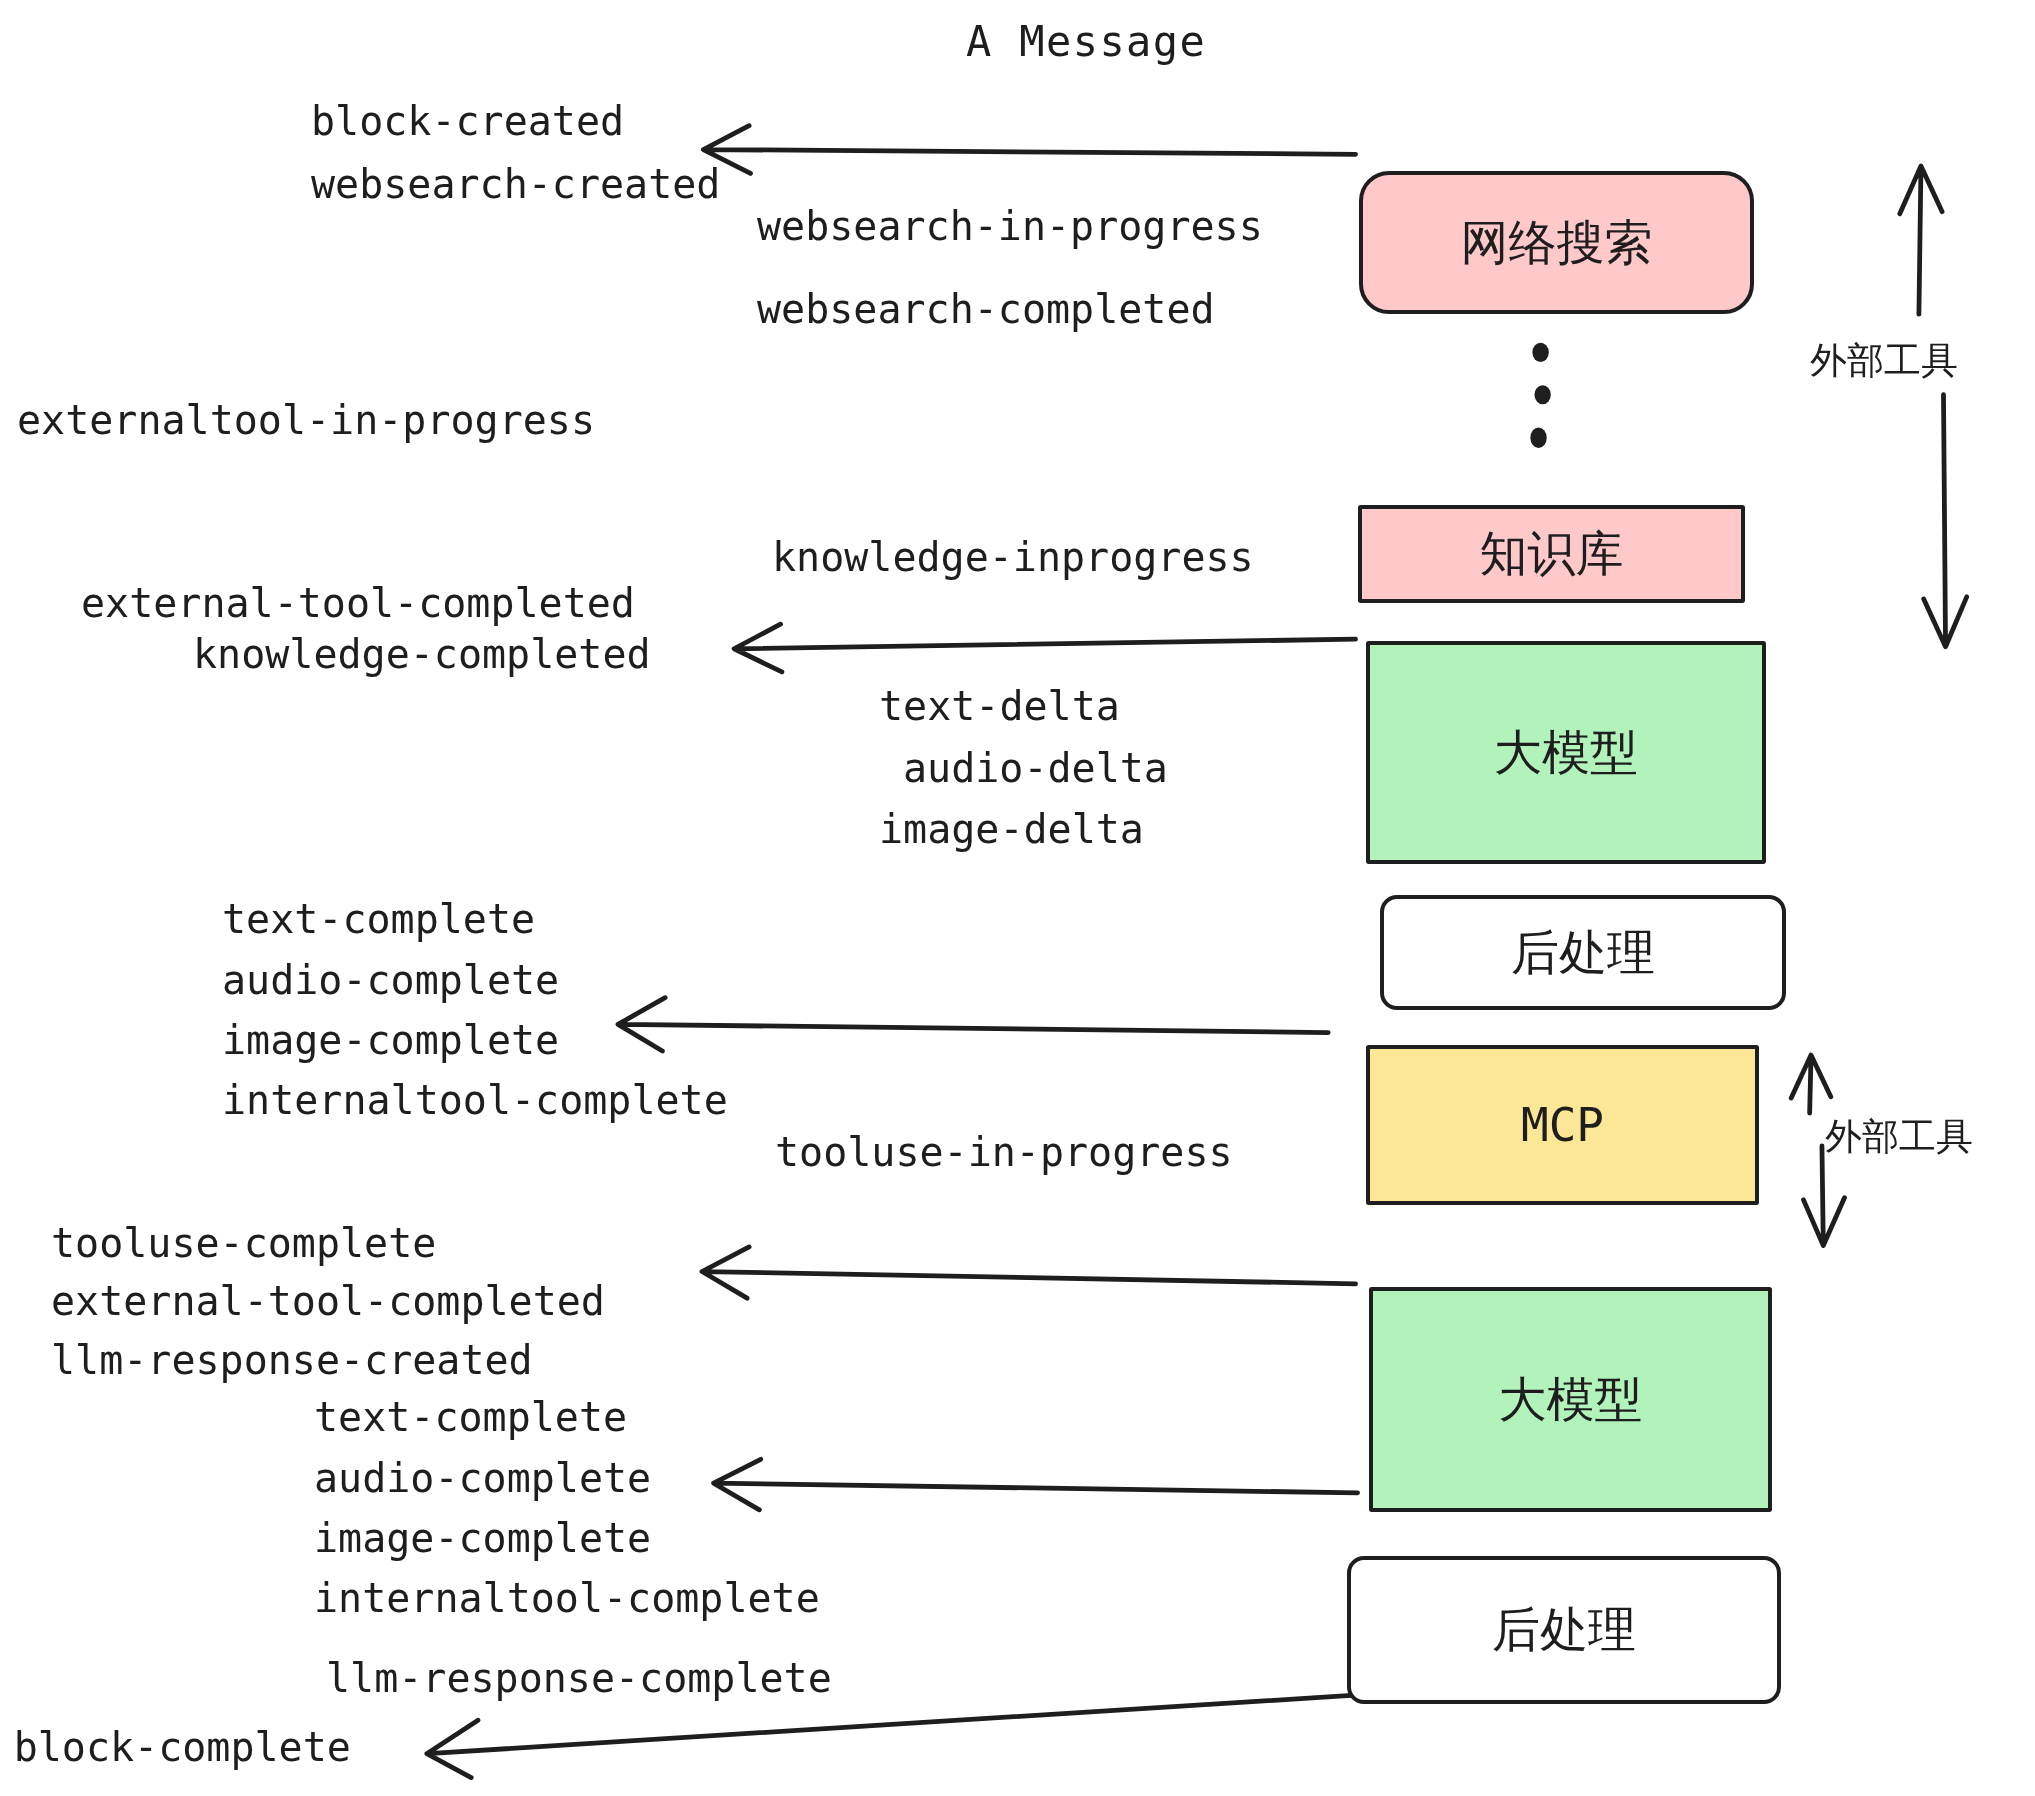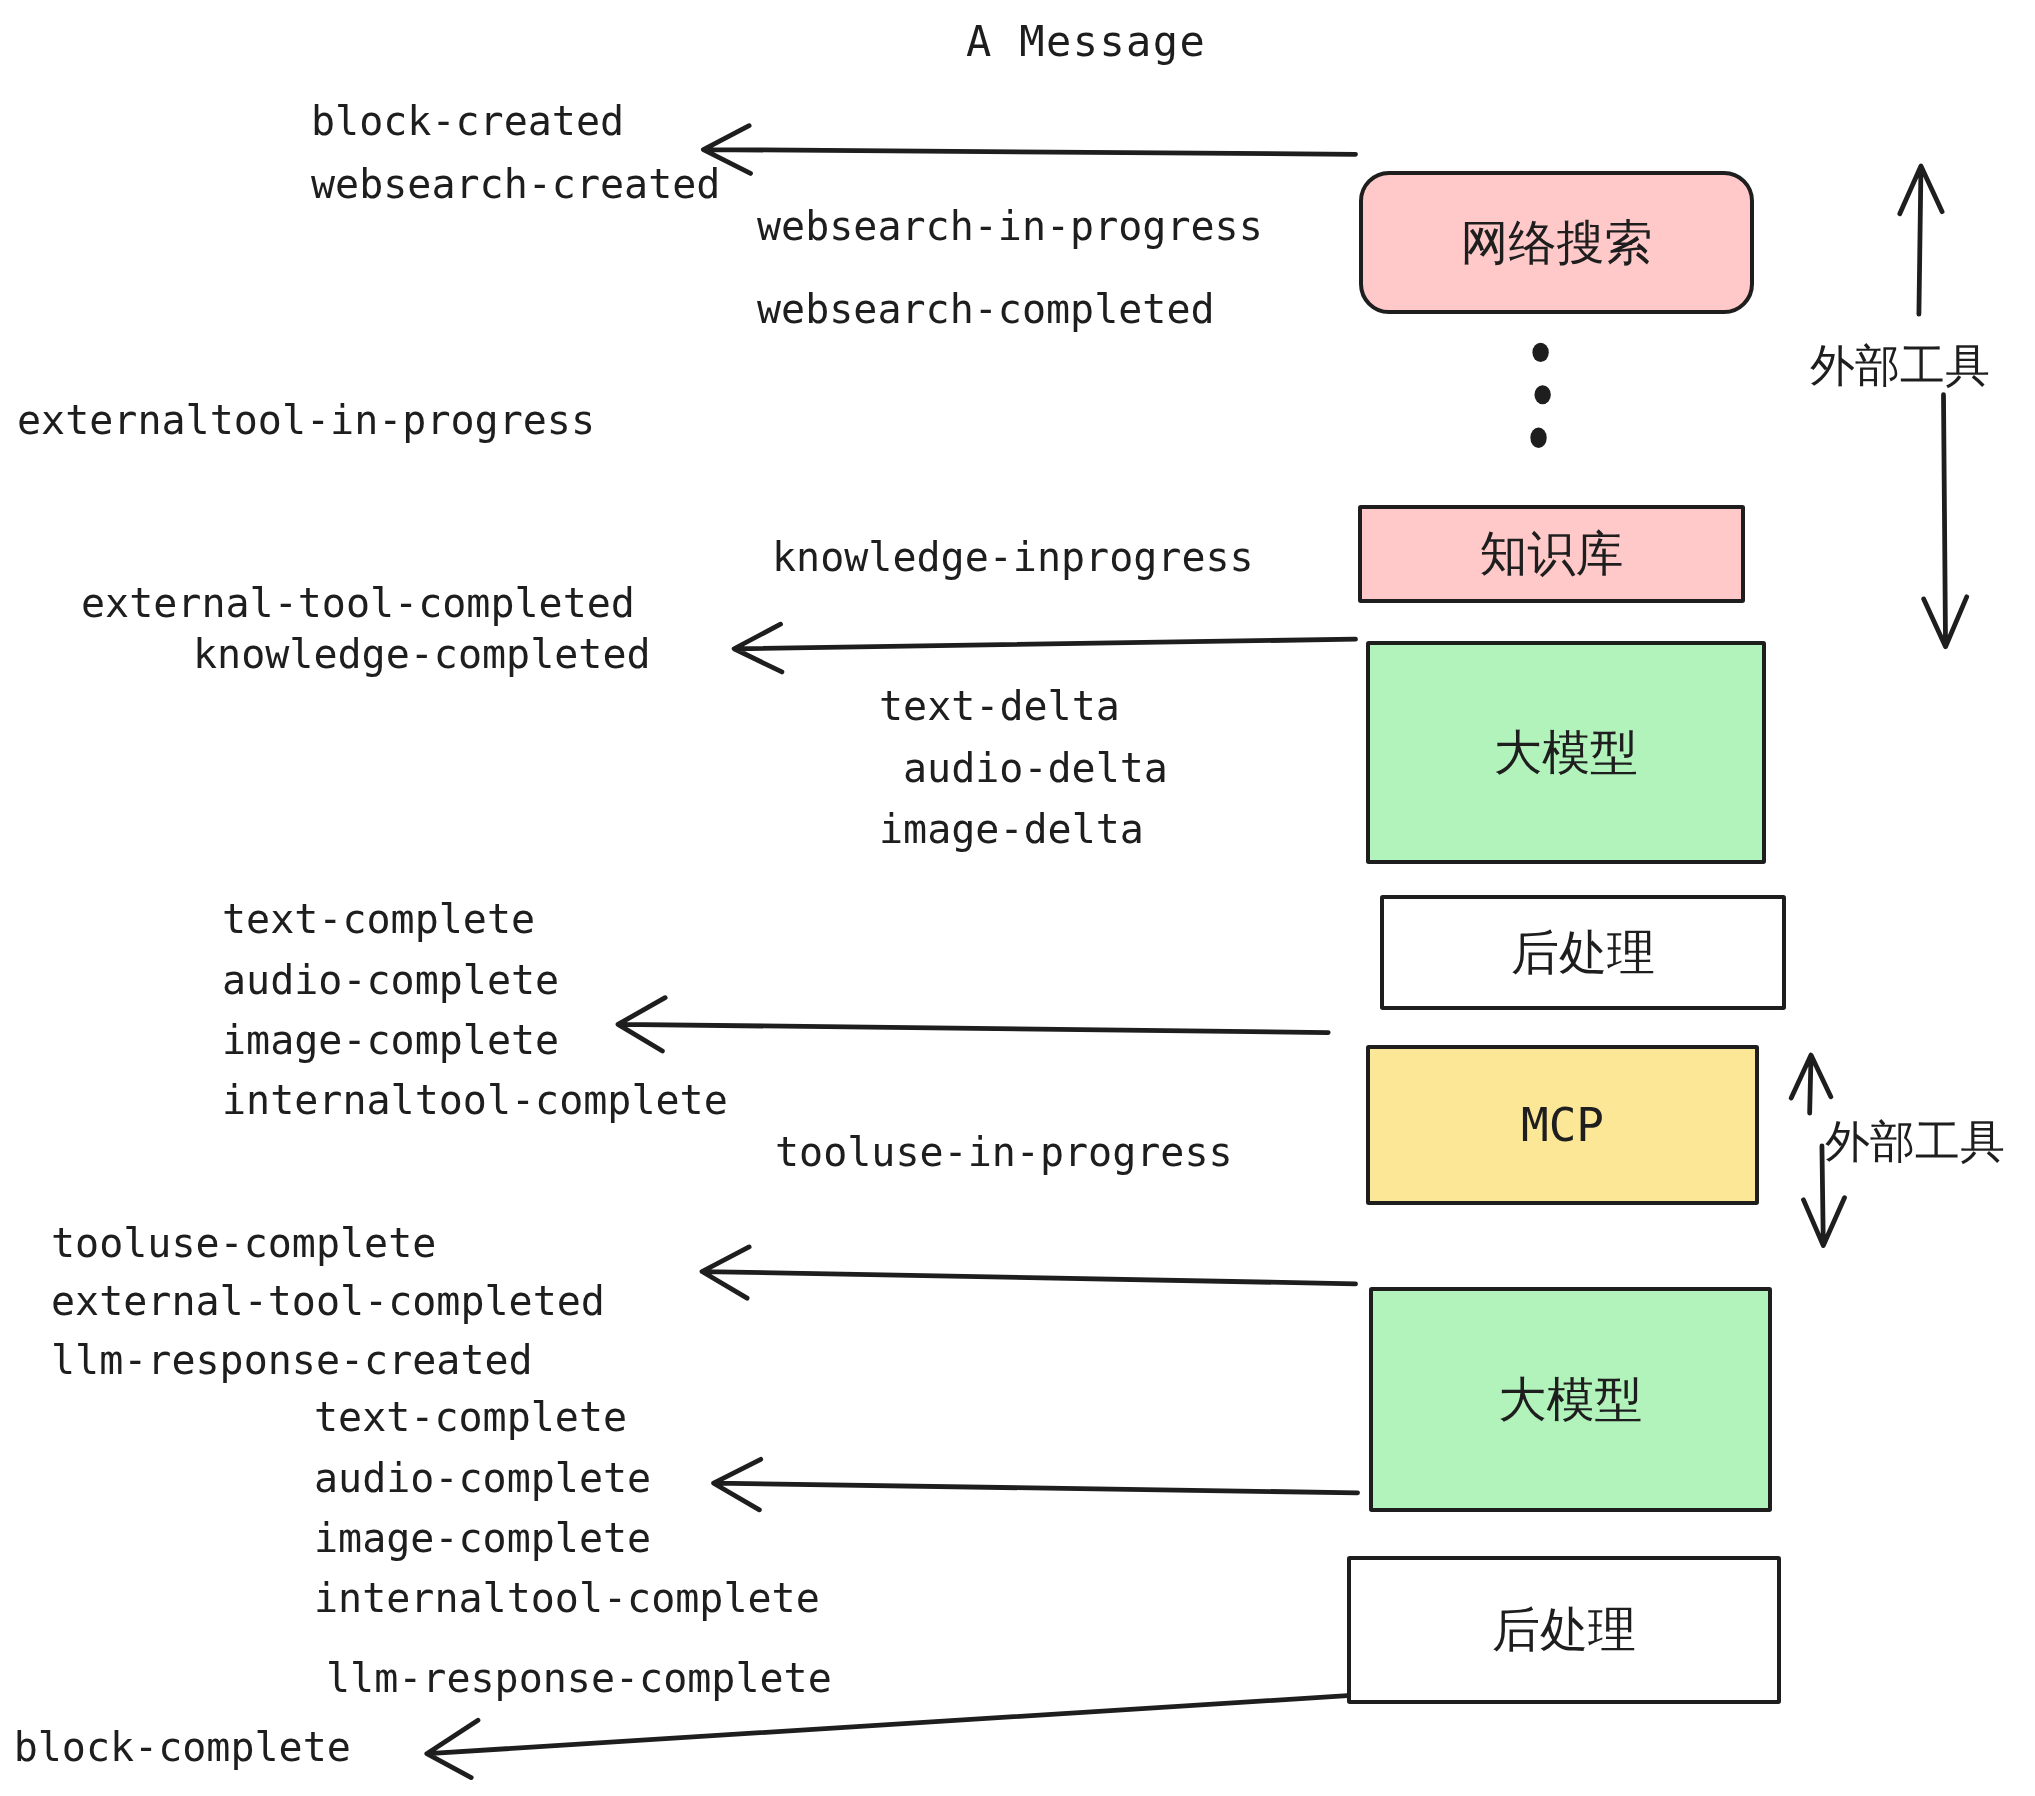--- a/index.html
+++ b/index.html
@@ -40,25 +40,25 @@
     font-weight:500;
     white-space:nowrap;
   }
   .box .lbl.mono{
     font-family:"DejaVu Sans Mono", monospace;
     font-size:46px;
   }
   .pink{background:#ffc9c9;}
   .green{background:#b2f2bb;}
   .yellow{background:#fbe796;}
-  .white{background:#ffffff;}
+  .white{background:#ffffff;border-radius:17px;}
   .anno{
     position:absolute;
     font-family:"DejaVu Sans", sans-serif;
-    font-size:45px;
+    font-size:37px;
     font-weight:500;
     white-space:nowrap;
   }
   svg.overlay{
     position:absolute;
     left:0;top:0;
     width:2035px;height:1796px;
     pointer-events:none;
   }
   svg.overlay path{

